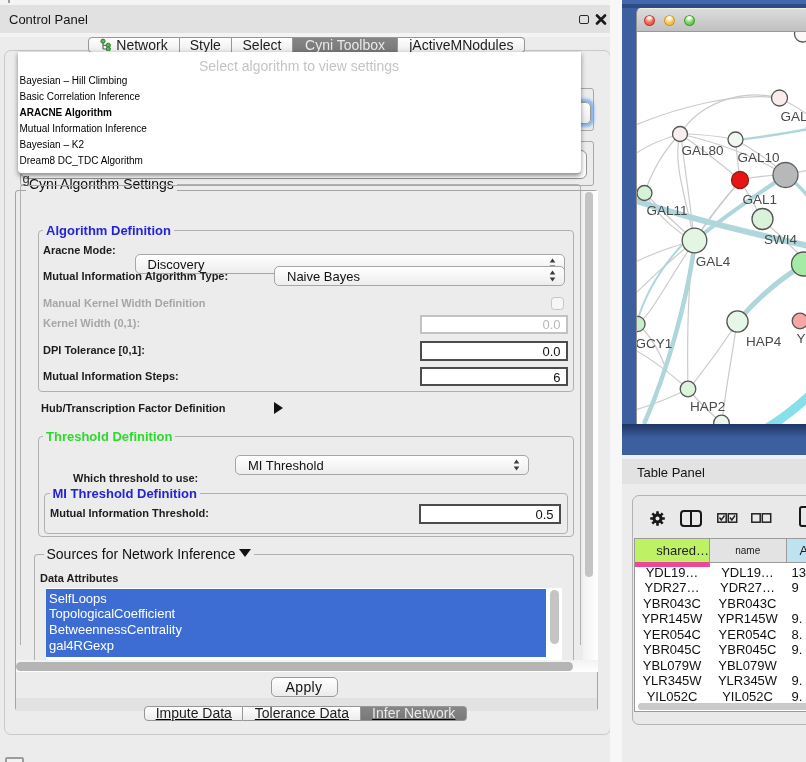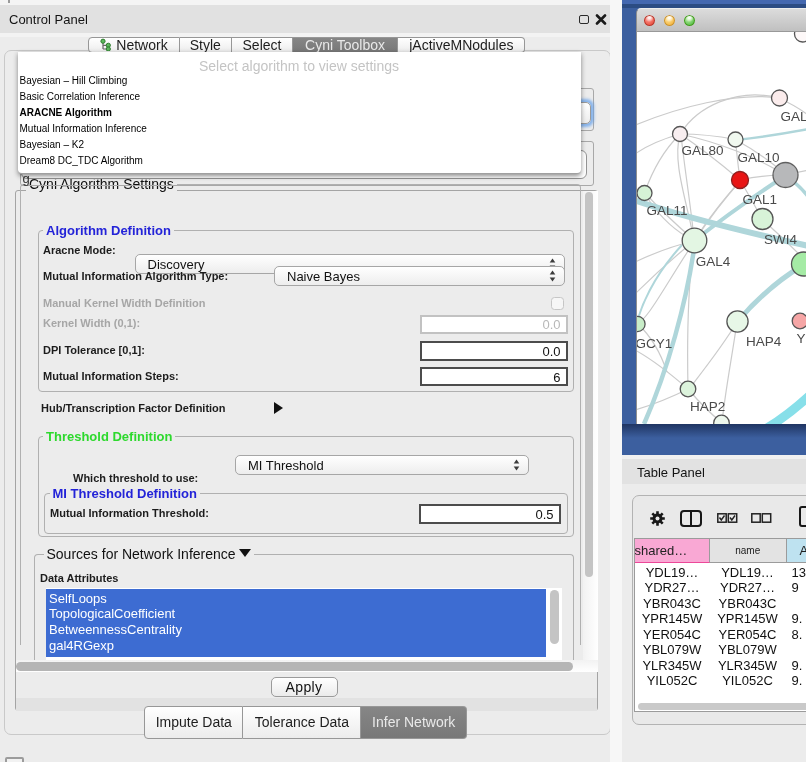--- a/index.html
+++ b/index.html
@@ -132,21 +132,21 @@
 <div class="abs" style="left:49px;top:590.5px;font-size:13px;color:#fff;line-height:15.8px;">SelfLoops<br>TopologicalCoefficient<br>BetweennessCentrality<br>gal4RGexp</div>
 <div class="abs" style="left:549.5px;top:589.5px;width:9px;height:54.5px;background:#c4c4c4;border-radius:4.5px;"></div>
 
 <div class="abs" style="left:583px;top:190.5px;width:14.5px;height:469px;background:linear-gradient(90deg,#f2f2f2,#ffffff);"></div>
 <div class="abs" style="left:585px;top:191.5px;width:7.5px;height:385px;background:#c4c4c4;border-radius:4px;"></div>
 <div class="abs" style="left:15.5px;top:659.5px;width:582px;height:12px;background:linear-gradient(#f2f2f2,#ffffff);"></div>
 <div class="abs" style="left:16px;top:661.5px;width:557px;height:9.5px;background:#b5b5b5;border-radius:5px;"></div>
 
 <div class="abs" style="left:270.5px;top:676.5px;width:67px;height:20px;border:1px solid #9b9b9b;border-radius:5px;background:linear-gradient(#ffffff,#ebebeb);box-sizing:border-box;text-align:center;font-size:14px;color:#111;line-height:18px;letter-spacing:0.4px;">Apply</div>
 
-<div class="tabrow" style="left:144.2px;top:705.9px;width:323px;height:33px;">
+<div class="tabrow" style="left:144.2px;top:705.9px;width:323px;height:15px;text-decoration:underline;">
   <div class="tab first" style="width:99.2px;">Impute Data</div>
   <div class="tab" style="width:118.1px;">Tolerance Data</div>
   <div class="tab sel last" style="width:105.5px;">Infer Network</div>
 </div>
 
 <div class="abs" style="left:4.5px;top:756.5px;width:19px;height:12px;border:2px solid #9c9c9c;border-radius:2px;background:#f2f2f2;box-sizing:border-box;"></div>
 
 <div class="abs" style="left:617.5px;top:372.5px;width:3px;height:5px;background:#4a4a4a;border-radius:1px 2px 2px 0;"></div>
 
 <div class="abs" style="left:610px;top:0;width:12px;height:762px;background:#f7f7f7;"></div>
@@ -257,29 +257,30 @@
   <rect x="11.3" y="0.8" width="8.4" height="8.4" fill="none" stroke="#222" stroke-width="1.5"></rect>
   <path d="M2.5 4.5 L4.3 7 L7.5 2.5 M13 4.5 L14.8 7 L18 2.5" stroke="#222" stroke-width="1.4" fill="none"></path>
 </svg>
 <svg class="abs" style="left:751px;top:513px;" width="21" height="11" viewBox="0 0 21 11">
   <rect x="0.8" y="0.8" width="8.4" height="8.4" fill="none" stroke="#222" stroke-width="1.5"></rect>
   <rect x="11.3" y="0.8" width="8.4" height="8.4" fill="none" stroke="#222" stroke-width="1.5"></rect>
 </svg>
 <div class="abs" style="left:798.5px;top:505.5px;width:14px;height:21px;border:2.5px solid #181818;border-radius:3px;box-sizing:border-box;background:#e9e9e9;"></div>
 
 <div class="abs" style="left:633.5px;top:537.5px;width:172.5px;height:174px;border:1px solid #9b9b9b;border-right:none;background:#fff;box-sizing:border-box;overflow:hidden;">
-  <div style="position:absolute;left:0;top:0;height:23.5px;width:74.5px;background:#f9a8d4;border-right:1px solid #9b9b9b;border-bottom:1px solid #ec4899;text-align:left;font-size:13px;color:#222;line-height:23.5px;">shared…</div>
+  <div style="position:absolute;left:0;top:0;height:23.5px;width:74.5px;background:#bef264;border-right:1px solid #9b9b9b;border-bottom:5px solid #ec4899;text-align:right;font-size:13px;color:#222;line-height:23.5px;">shared…</div>
   <div style="position:absolute;left:75.5px;top:0;height:23.5px;width:75.5px;background:#e3e3e3;border-right:1px solid #9b9b9b;border-bottom:1px solid #9b9b9b;text-align:center;font-size:10px;color:#222;line-height:23.5px;">name</div>
   <div style="position:absolute;left:152px;top:0;height:23.5px;width:21px;background:#bee2f0;border-bottom:1px solid #9b9b9b;font-size:13px;color:#222;line-height:23.5px;"><span style="margin-left:13px;">A</span></div>
   <div style="position:absolute;left:0;top:26px;width:100%;font-size:13px;color:#111;">
     <div style="height:15.5px;line-height:15.5px;"><span style="display:inline-block;width:75px;text-align:center;">YDL19…</span><span style="display:inline-block;width:76px;text-align:center;">YDL19…</span><span style="display:inline-block;padding-left:6px;">13</span></div>
     <div style="height:15.5px;line-height:15.5px;"><span style="display:inline-block;width:75px;text-align:center;">YDR27…</span><span style="display:inline-block;width:76px;text-align:center;">YDR27…</span><span style="display:inline-block;padding-left:6px;">9</span></div>
     <div style="height:15.5px;line-height:15.5px;"><span style="display:inline-block;width:75px;text-align:center;">YBR043C</span><span style="display:inline-block;width:76px;text-align:center;">YBR043C</span></div>
     <div style="height:15.5px;line-height:15.5px;"><span style="display:inline-block;width:75px;text-align:center;">YPR145W</span><span style="display:inline-block;width:76px;text-align:center;">YPR145W</span><span style="display:inline-block;padding-left:6px;">9.</span></div>
     <div style="height:15.5px;line-height:15.5px;"><span style="display:inline-block;width:75px;text-align:center;">YER054C</span><span style="display:inline-block;width:76px;text-align:center;">YER054C</span><span style="display:inline-block;padding-left:6px;">8.</span></div>
+    <div style="height:15.5px;line-height:15.5px;"><span style="display:inline-block;width:75px;text-align:center;">YBR045C</span><span style="display:inline-block;width:76px;text-align:center;">YBR045C</span><span style="display:inline-block;padding-left:6px;">9.</span></div>
     <div style="height:15.5px;line-height:15.5px;"><span style="display:inline-block;width:75px;text-align:center;">YBL079W</span><span style="display:inline-block;width:76px;text-align:center;">YBL079W</span></div>
     <div style="height:15.5px;line-height:15.5px;"><span style="display:inline-block;width:75px;text-align:center;">YLR345W</span><span style="display:inline-block;width:76px;text-align:center;">YLR345W</span><span style="display:inline-block;padding-left:6px;">9.</span></div>
     <div style="height:15.5px;line-height:15.5px;"><span style="display:inline-block;width:75px;text-align:center;">YIL052C</span><span style="display:inline-block;width:76px;text-align:center;">YIL052C</span><span style="display:inline-block;padding-left:6px;">9.</span></div>
   </div>
   <div style="position:absolute;left:0;top:163px;width:100%;height:11px;background:#fff;"></div>
   <div style="position:absolute;left:3px;top:164px;width:172px;height:7px;background:#c9c9c9;border-radius:4px;"></div>
 </div>
 
 <div class="abs" style="left:560px;top:87.5px;width:34px;height:43.5px;border:1px solid #a8a8a8;border-radius:3px;box-sizing:border-box;"></div>
 <div class="abs" style="left:300px;top:101.5px;width:291px;height:22px;border:1px solid #9a9a9a;border-radius:5px;background:linear-gradient(#ffffff,#ededed);box-shadow:0 0 3px 2.5px rgba(100,160,235,0.75);box-sizing:border-box;"></div>

